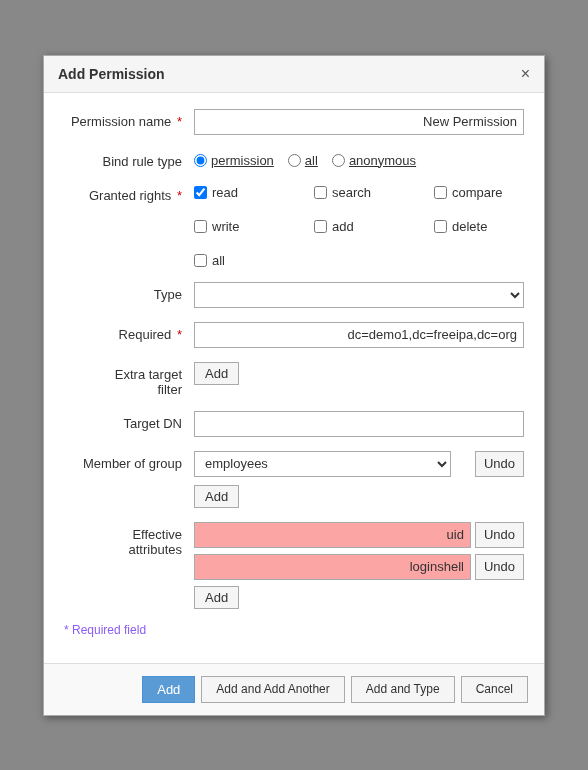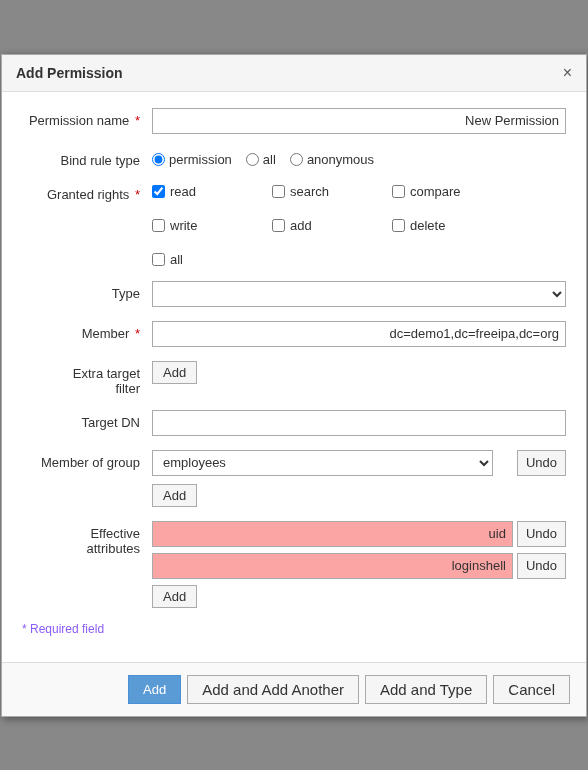--- a/index.html
+++ b/index.html
@@ -8,21 +8,21 @@
       display: flex;
       justify-content: center;
       align-items: center;
       min-height: 770px;
       font-family: Arial, Helvetica, sans-serif;
       font-size: 13px;
       color: #333;
     }
     .dialog {
       background: #fff;
-      width: 586px;
+      width: 502px;
       border: 1px solid #aaa;
       box-shadow: 2px 2px 8px rgba(0,0,0,0.4);
     }
     .dialog-header {
       background: #f5f5f5;
       border-bottom: 1px solid #ddd;
       padding: 10px 14px;
       display: flex;
       justify-content: space-between;
       align-items: center;
@@ -70,20 +70,21 @@
       padding: 2px 6px;
       font-size: 13px;
       color: #333;
       text-align: right;
     }
     .radio-group {
       display: flex;
       align-items: flex-start;
       gap: 14px;
       padding-top: 4px;
+      text-decoration: underline;
     }
     .radio-label {
       display: flex;
       align-items: center;
       gap: 4px;
       cursor: pointer;
     }
     .checkboxes-grid {
       display: grid;
       grid-template-columns: 120px 120px 120px;
@@ -127,21 +128,21 @@
       color: #fff;
       padding: 5px 14px;
       font-size: 13px;
       cursor: pointer;
     }
     .btn-default {
       border: 1px solid #aaa;
       background: #f5f5f5;
       color: #333;
       padding: 5px 14px;
-      font-size: 15px;
+      font-size: 12px;
       cursor: pointer;
     }
     .undo-row {
       display: flex;
       align-items: center;
       margin-bottom: 6px;
     }
     .undo-input {
       flex: 1;
       height: 26px;
@@ -274,21 +275,21 @@
       </div>
       <div class="form-control">
         <select>
           <option value=""></option>
         </select>
       </div>
     </div>
 
     <div class="form-row">
       <div class="form-label">
-        <span>Member</span>
+        <span>Required</span>
         <span class="required-star">*</span>
       </div>
       <div class="form-control">
         <input type="text" value="dc=demo1,dc=freeipa,dc=org" style="">
       </div>
     </div>
 
     <div class="form-row">
       <div class="form-label">
         <span>Extra target</span><br>

